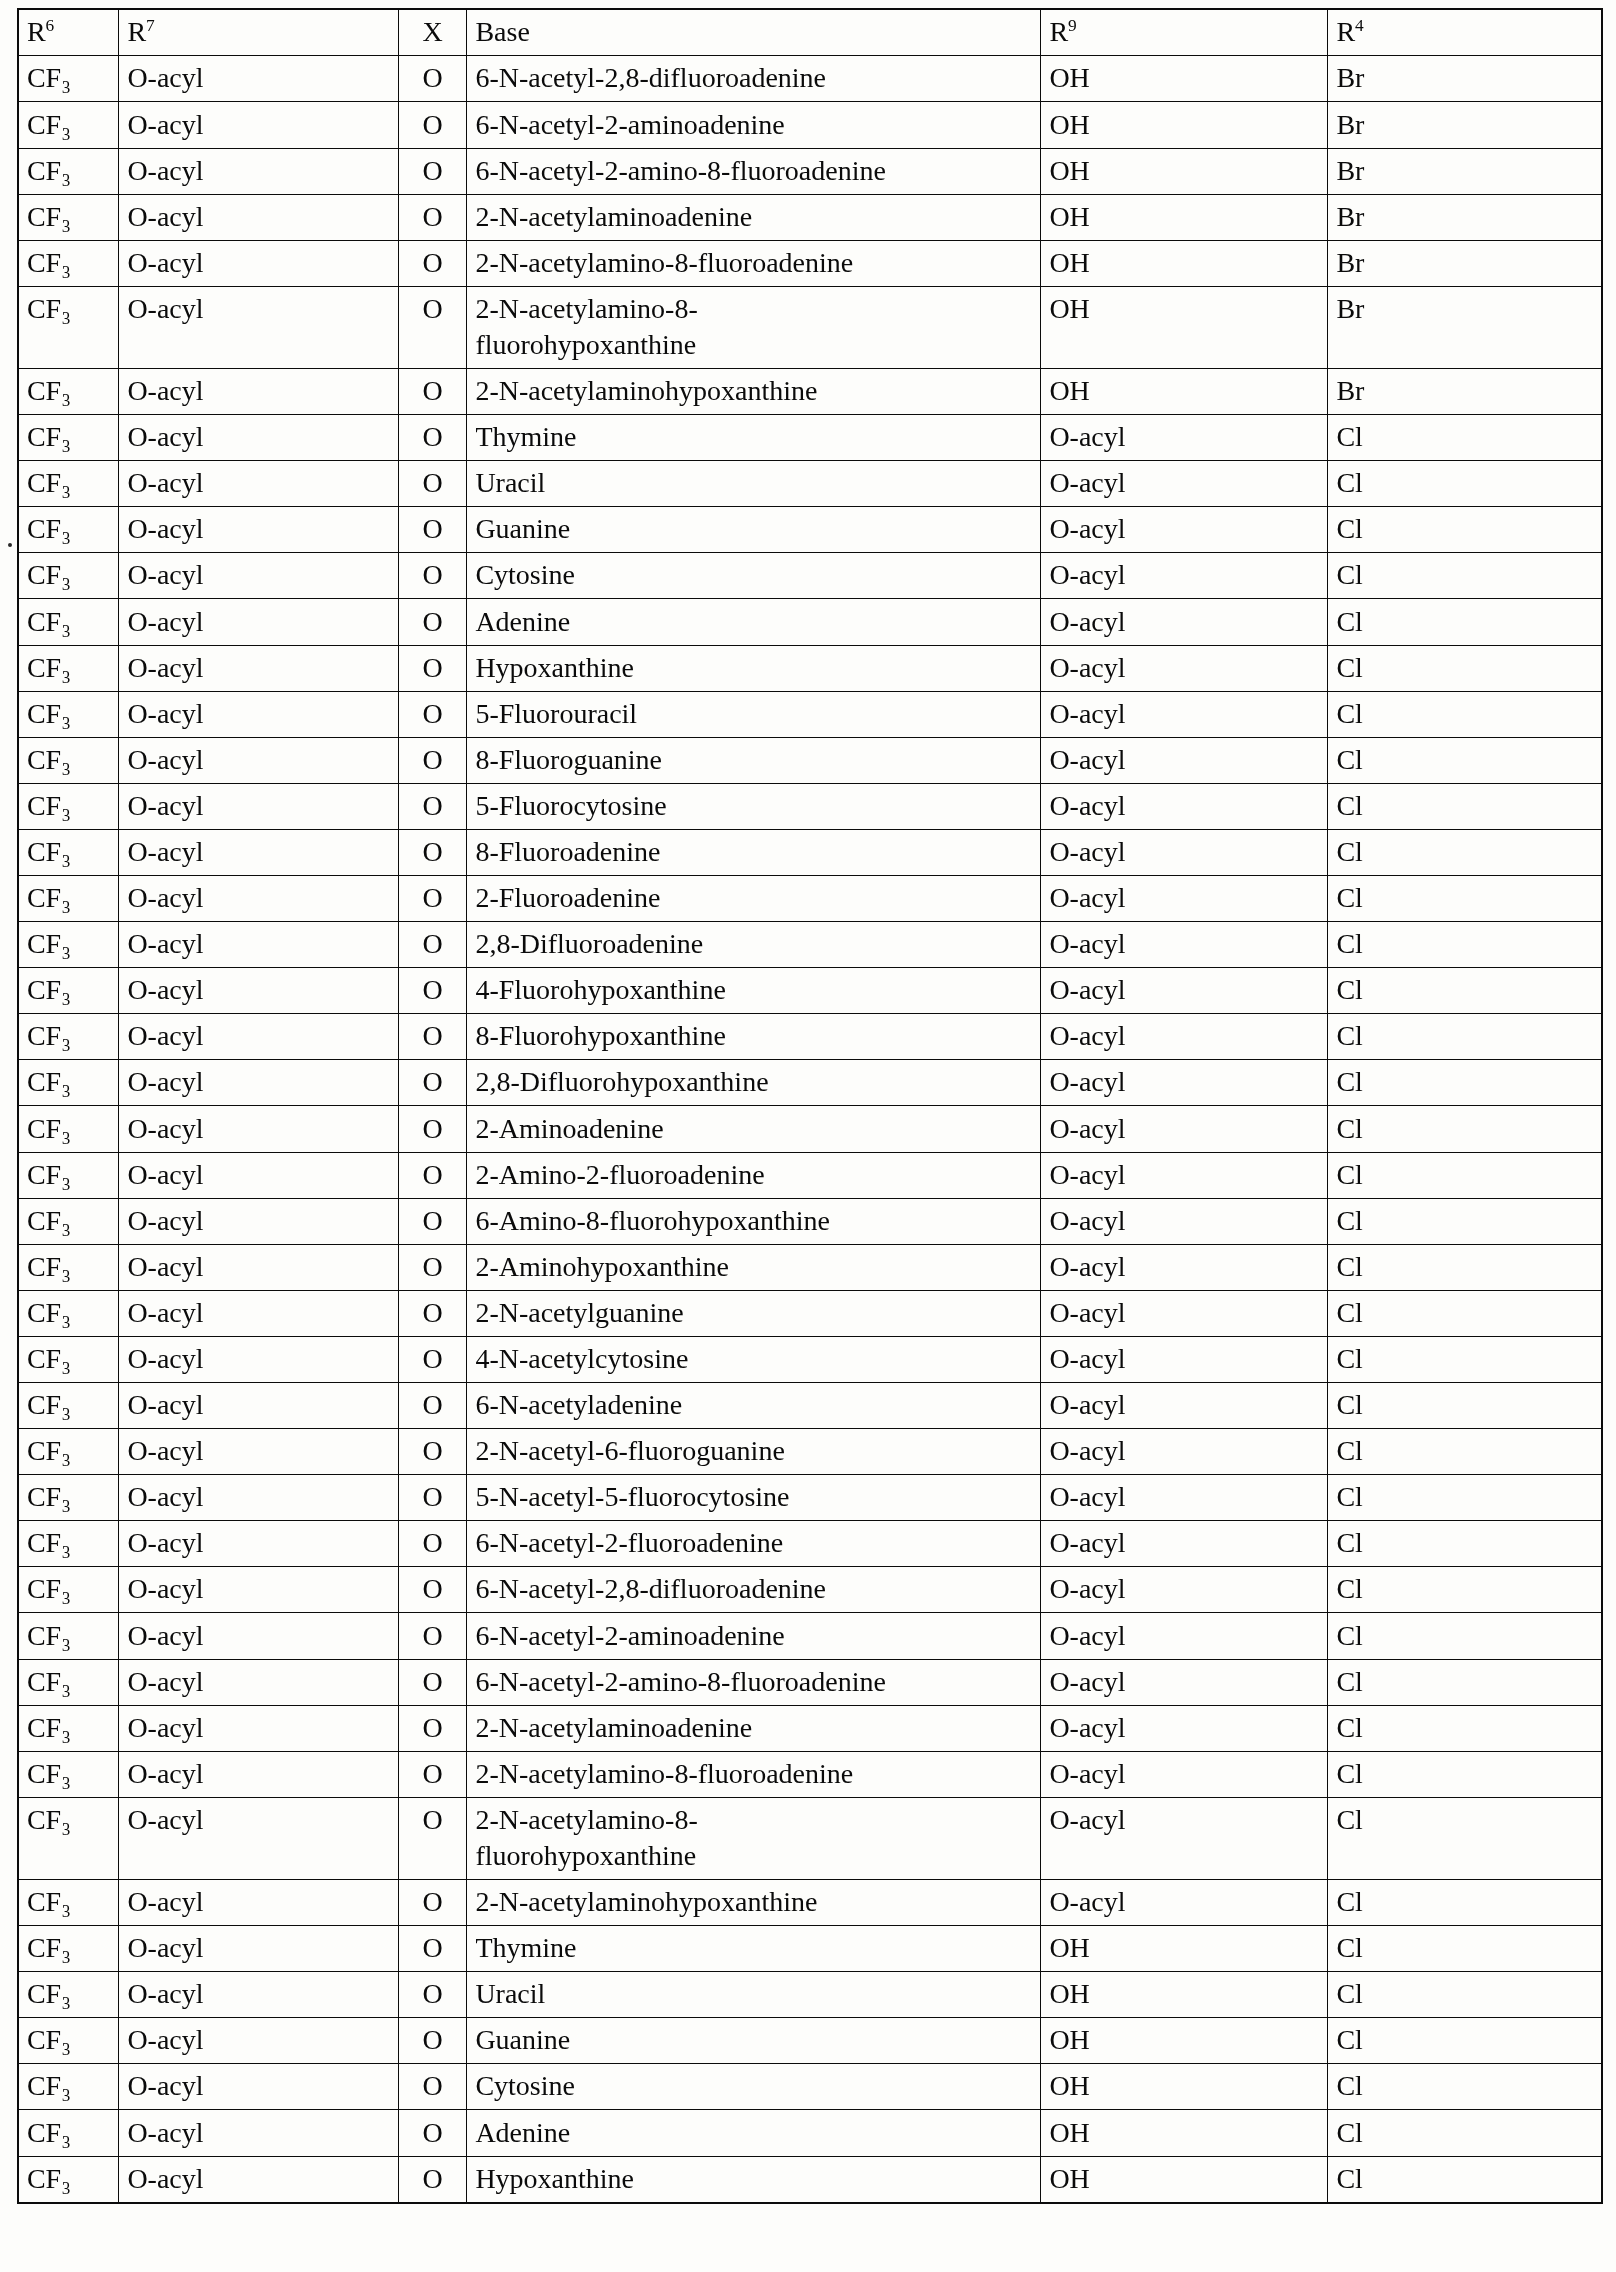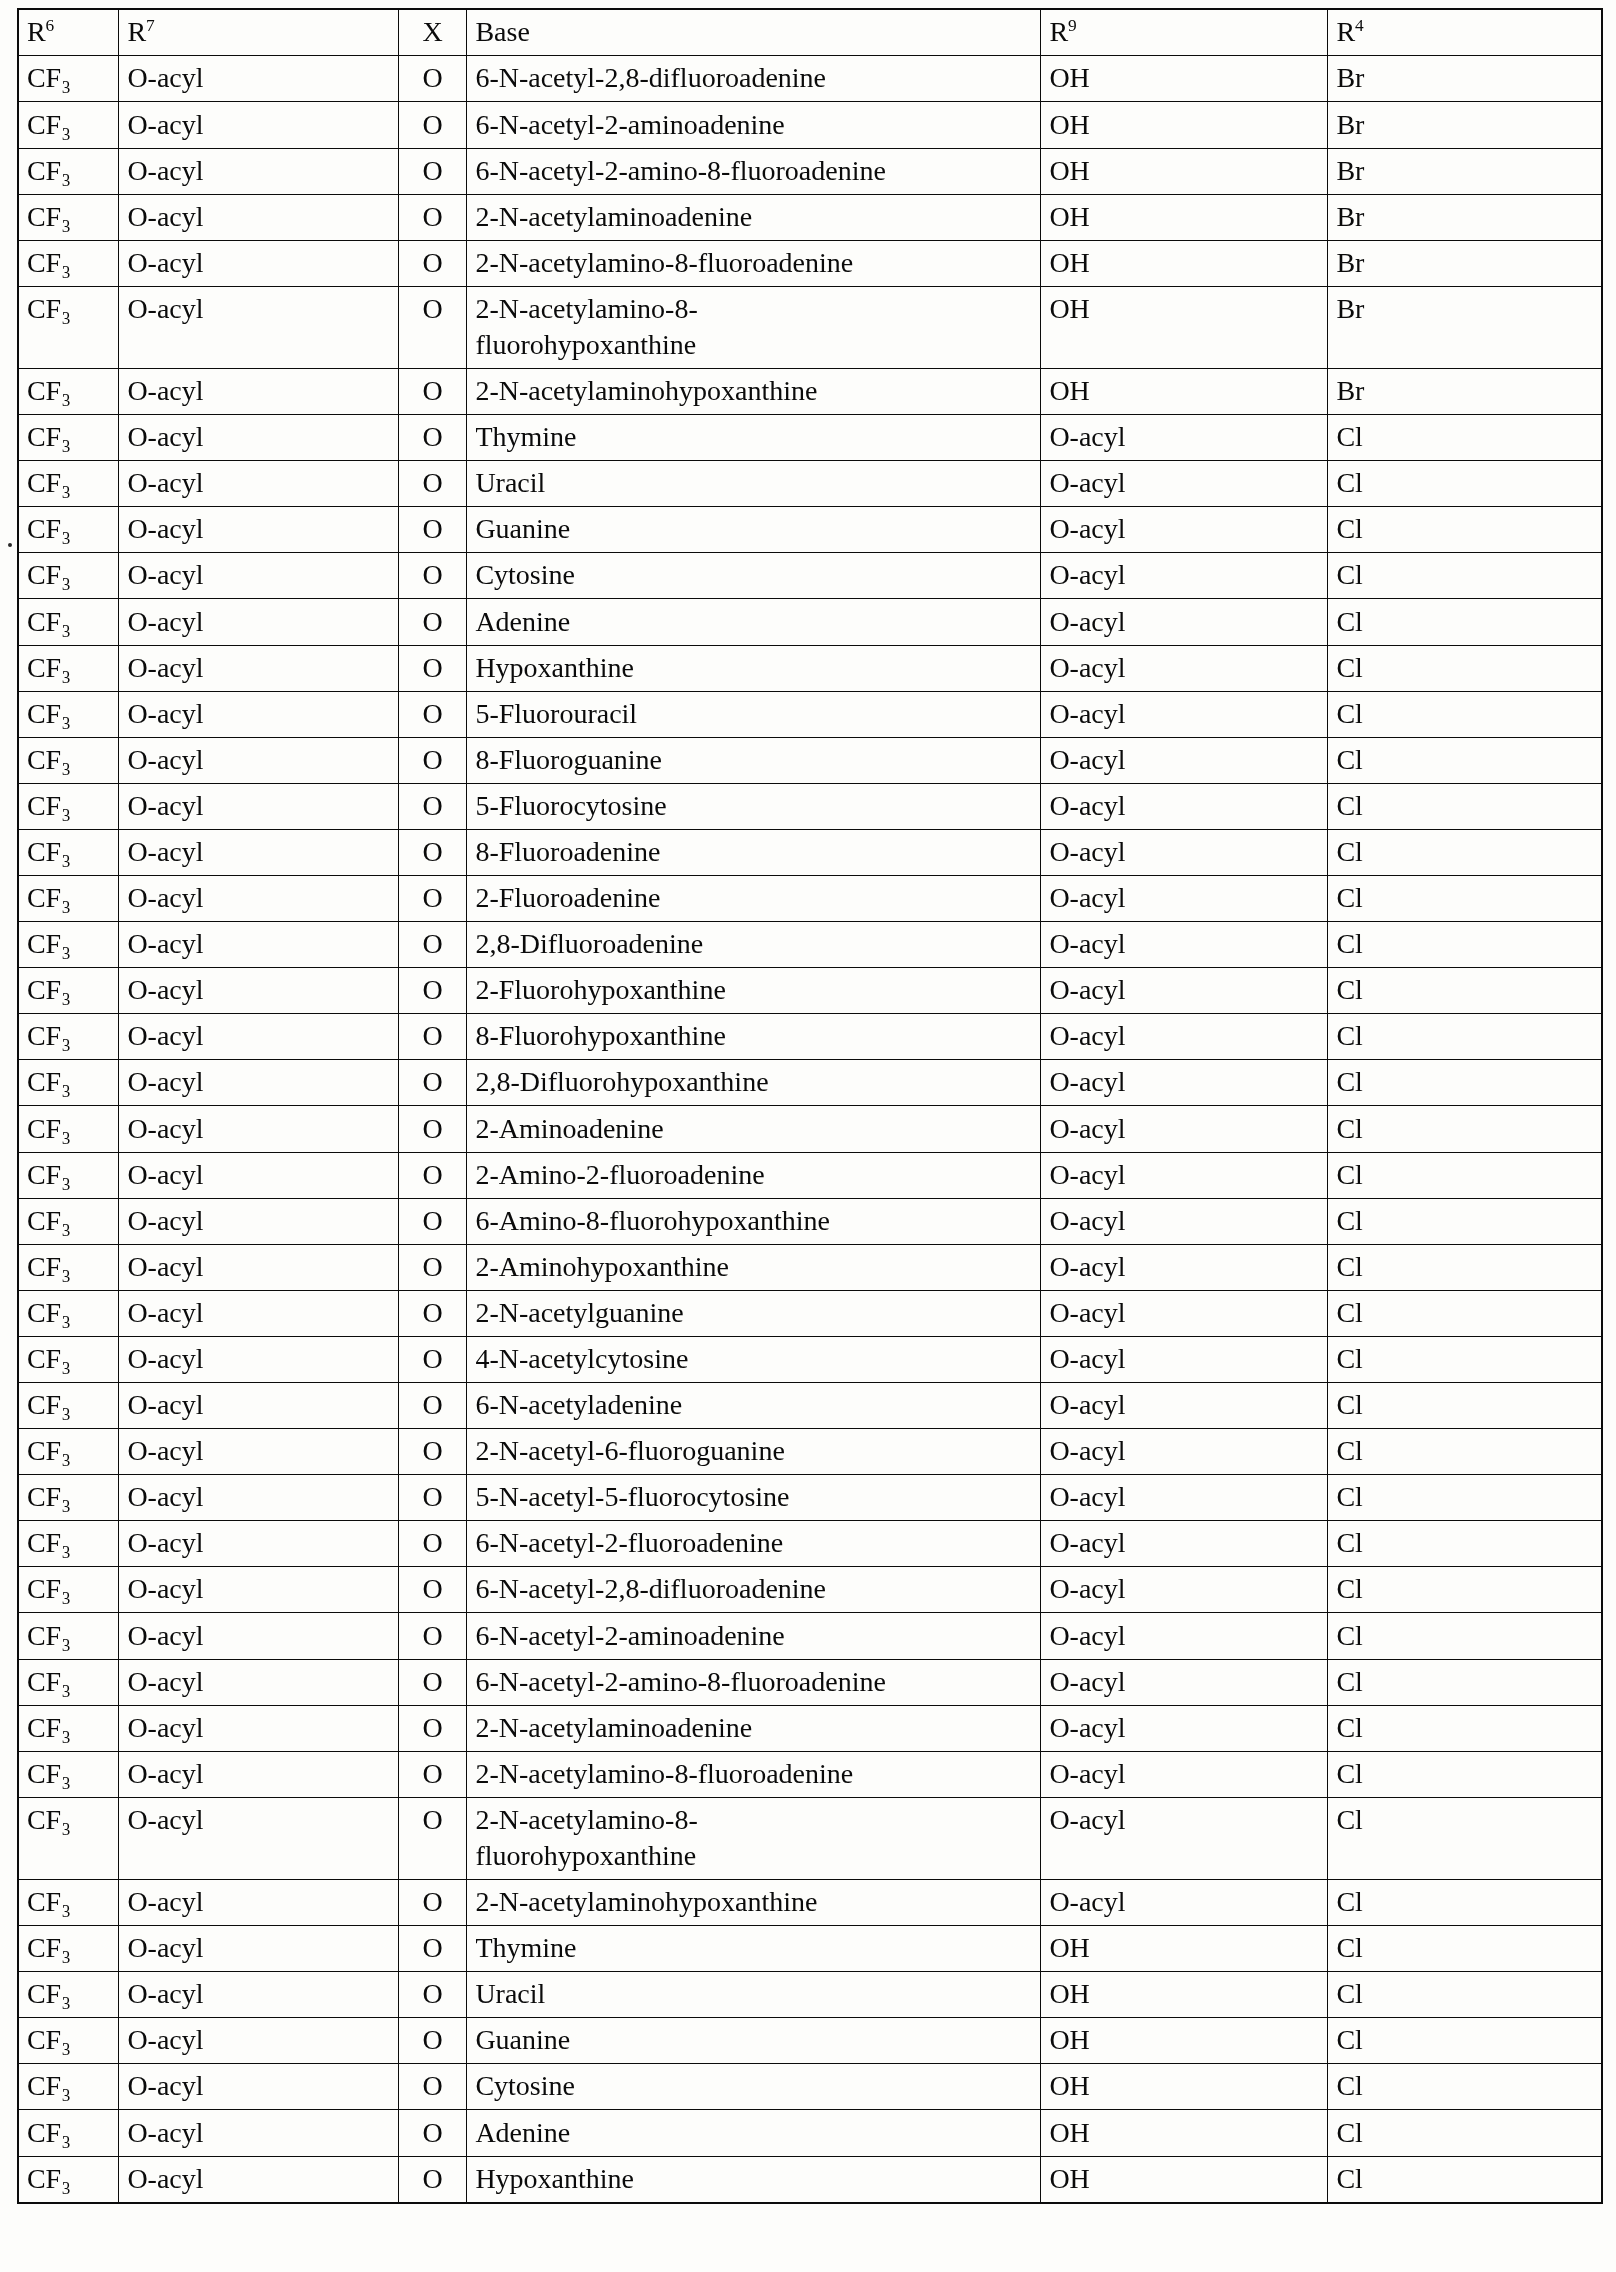--- a/index.html
+++ b/index.html
@@ -240,21 +240,21 @@
           <td>O-acyl</td>
           <td>O</td>
           <td>2,8-Difluoroadenine</td>
           <td>O-acyl</td>
           <td>Cl</td>
         </tr>
         <tr>
           <td>CF₃</td>
           <td>O-acyl</td>
           <td>O</td>
-          <td>2-Fluorohypoxanthine</td>
+          <td>4-Fluorohypoxanthine</td>
           <td>O-acyl</td>
           <td>Cl</td>
         </tr>
         <tr>
           <td>CF₃</td>
           <td>O-acyl</td>
           <td>O</td>
           <td>8-Fluorohypoxanthine</td>
           <td>O-acyl</td>
           <td>Cl</td>

